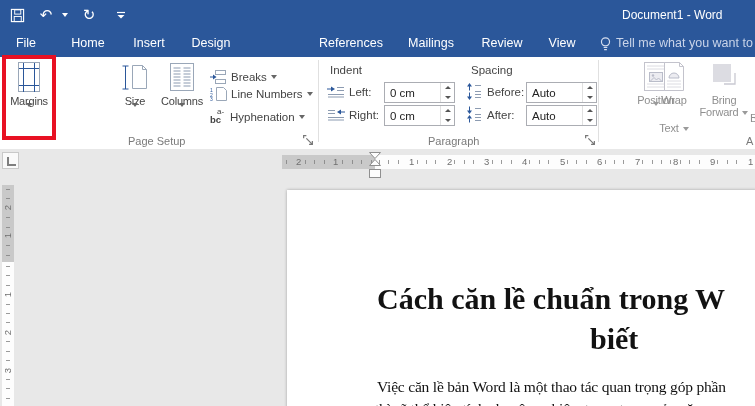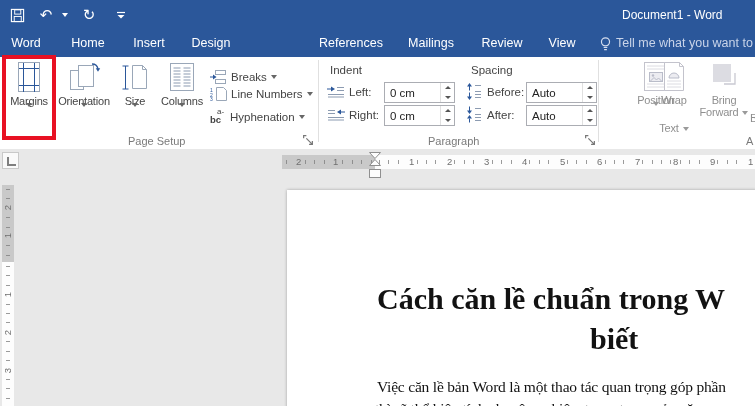--- a/index.html
+++ b/index.html
@@ -92,21 +92,21 @@
         <svg width="10" height="9" viewBox="0 0 10 9">
           <path d="M1 1.5h8" stroke="#fff" stroke-width="1.2"></path>
           <polygon points="1.5,4 8.5,4 5,7.5" fill="#fff"></polygon>
         </svg>
       </div>
     </div>
     <span class="doc-title">Document1 - Word</span>
   </div>
 
   <div class="tabrow">
-    <span class="tab" style="left:8px;width:36px;">Word</span>
+    <span class="tab" style="left:8px;width:36px;">File</span>
     <span class="tab" style="left:62px;width:52px;">Home</span>
     <span class="tab" style="left:124px;width:50px;">Insert</span>
     <span class="tab" style="left:184px;width:54px;text-align:center;">Design</span>
     <span class="tab" style="left:313px;width:76px;">References</span>
     <span class="tab" style="left:400px;width:62px;">Mailings</span>
     <span class="tab" style="left:476px;width:52px;">Review</span>
     <span class="tab" style="left:542px;width:40px;">View</span>
     <svg class="bulb" width="13" height="16" viewBox="0 0 12 15">
       <circle cx="6" cy="5.5" r="3.8" stroke="#d6deee" fill="none" stroke-width="1.1"></circle>
       <path d="M4.3 10.8h3.4M4.7 12.8h2.6" stroke="#d6deee" stroke-width="1.1"></path>
@@ -119,30 +119,20 @@
     <div class="bigbtn" style="left:4px;width:50px;">
       <svg class="ic" width="30" height="32" viewBox="0 0 30 32">
         <rect x="4.5" y="1.5" width="21" height="29" fill="#fff" stroke="#9aa7b8"></rect>
         <path d="M9.5 2v29M20.5 2v29" stroke="#2b579a"></path>
         <path d="M5 7.5h20M5 24.5h20" stroke="#2b579a"></path>
       </svg>
       <span class="lbl">Margins</span>
       <span class="caret-g"></span>
     </div>
 
-    <div class="bigbtn" style="left:56px;width:56px;">
-      <svg class="ic" width="34" height="32" viewBox="0 0 34 32">
-        <rect x="3.5" y="9.5" width="13" height="19" fill="#fff" stroke="#9aa7b8"></rect>
-        <rect x="11.5" y="4.5" width="15" height="21" fill="#fff" stroke="#9aa7b8"></rect>
-        <path d="M25 3c3 0 5.5 2 6 5" stroke="#2b579a" fill="none" stroke-width="1.4"></path>
-        <polygon points="28.8,7.2 33.2,7.2 31,10.8" fill="#2b579a"></polygon>
-      </svg>
-      <span class="lbl">Orientation</span>
-      <span class="caret-g"></span>
-    </div>
 
     <div class="bigbtn" style="left:113px;width:44px;">
       <svg class="ic" width="30" height="32" viewBox="0 0 30 32">
         <path d="M5.5 5v23" stroke="#2b579a"></path>
         <path d="M2.5 5h6M2.5 28h6" stroke="#2b579a"></path>
         <path d="M12.5 4.5h10l4 4v19h-14z" fill="#fff" stroke="#9aa7b8"></path>
         <path d="M22.5 4.5v4h4" fill="none" stroke="#9aa7b8"></path>
       </svg>
       <span class="lbl">Size</span>
       <span class="caret-g"></span>

